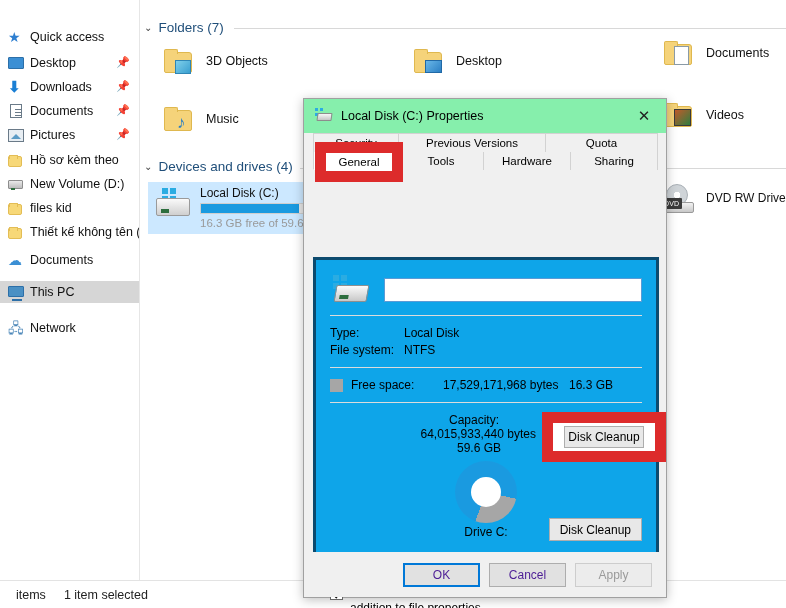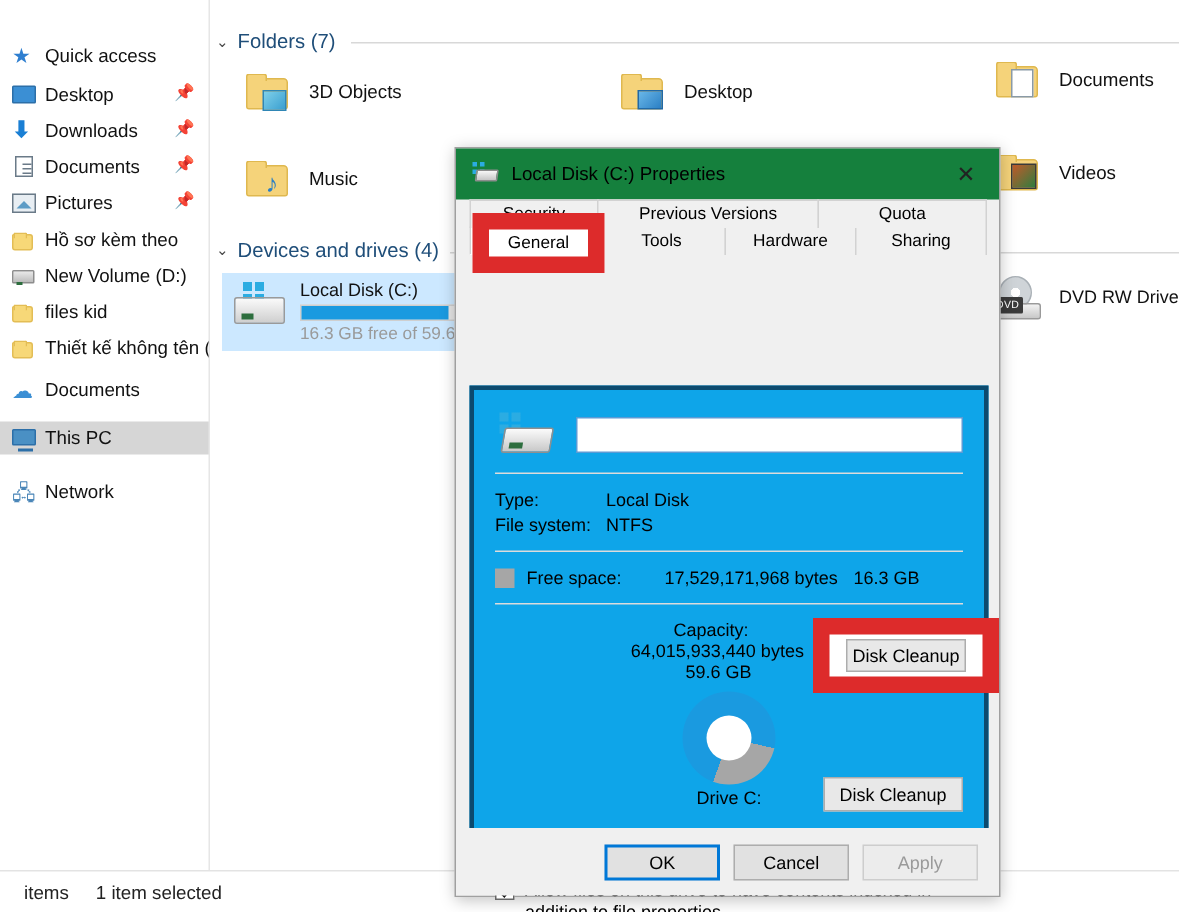--- a/index.html
+++ b/index.html
@@ -97,21 +97,21 @@
   .topline{position:absolute;left:140px;top:9px;width:646px;height:1px;background:#d9d9d9;}
 
   
   .dialog {
     position:absolute; left:303px; top:98px; width:364px; height:500px;
     background:#f0f0f0; border:1px solid #a0a0a0;
     box-shadow: 0 2px 10px rgba(0,0,0,0.25);
   }
   .dlg-title {
     height:34px; display:flex; align-items:center; gap:8px; padding-left:11px;
-    background:#15803d; font-size:12.5px; color:#000;
+    background:#86efac; font-size:12.5px; color:#000;
   }
   .dlg-icon{width:18px;height:16px;position:relative;flex:0 0 18px;}
   .dlg-icon .db{position:absolute;left:2px;top:5px;width:15px;height:8px;background:linear-gradient(#f7f7f7,#c6c6c6);border:1px solid #8d8d8d;border-radius:1px;transform:skewX(-8deg);}
   .dlg-icon .wl{position:absolute;left:0px;top:0px;width:8px;height:8px;
     background:
       linear-gradient(#2bace2,#2bace2) 0 0/3.2px 3.2px no-repeat,
       linear-gradient(#2bace2,#2bace2) 4.5px 0/3.2px 3.2px no-repeat,
       linear-gradient(#2bace2,#2bace2) 0 4.5px/3.2px 3.2px no-repeat,
       linear-gradient(#2bace2,#2bace2) 4.5px 4.5px/3.2px 3.2px no-repeat;}
   .dlg-close {
@@ -198,21 +198,21 @@
   }
   .chk-label { line-height:15px; }
 
   .dlg-buttons {
     position:absolute; left:0; right:0; bottom:0; height:45px;
     display:flex; align-items:center; justify-content:flex-end; gap:9px;
     padding-right:14px; background:#f0f0f0;
   }
   .btn {
     width:77px; height:24px; background:#e1e1e1; border:1px solid #adadad;
-    font-family:"Liberation Sans",sans-serif; font-size:12px; color:#000000;
+    font-family:"Liberation Sans",sans-serif; font-size:12px; color:#4c1d95;
     display:flex; align-items:center; justify-content:center;
   }
   .btn.default { border:2px solid #0078d7; background:#e1e1e1; }
   .btn.disabled { color:#9a9a9a; background:#ececec; border-color:#cdcdcd; }
 
   
   .redbox { position:absolute; border:11px solid #dd2b2b; background:transparent; }
   .redbox.solidwhite { background:#fff; }
 </style>
 </head>

